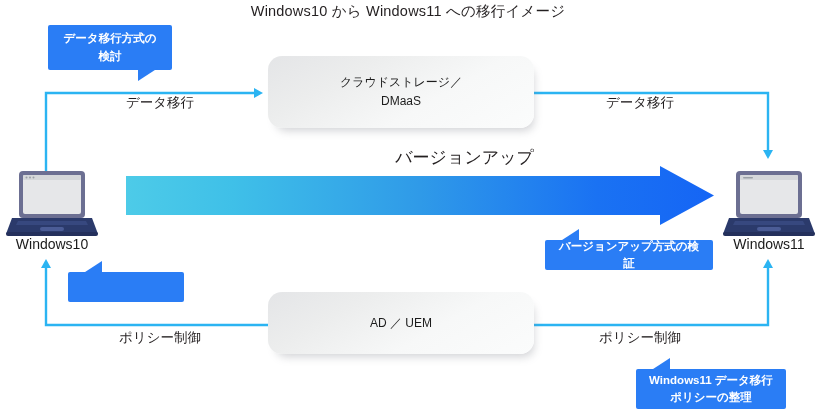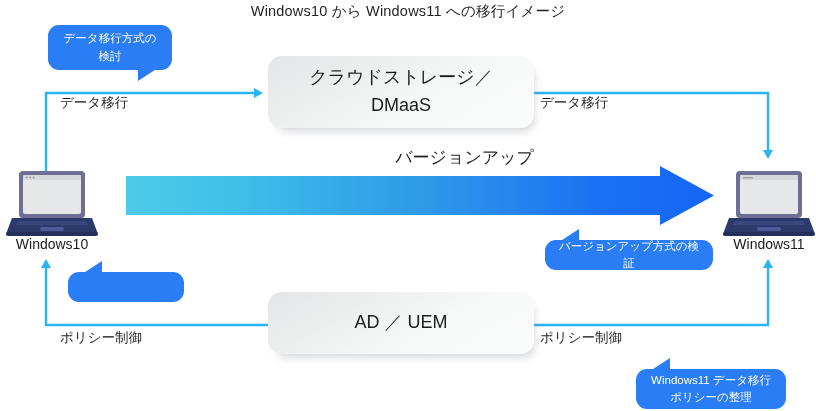--- a/index.html
+++ b/index.html
@@ -18,51 +18,51 @@
 
   
   #lines{position:absolute;left:0;top:0;width:816px;height:411px;}
 
   
   .pbox{
     position:absolute;border-radius:14px;
     background:linear-gradient(150deg,#e4e5e7 0%,#eceded 28%,#f7f8f8 62%,#fbfcfc 100%);
     box-shadow:4px 7px 9px -4px rgba(120,125,135,.33);
     display:flex;align-items:center;justify-content:center;text-align:center;
-    font-size:18px;color:#1c1c1c;line-height:1.55;
+    font-size:12px;color:#1c1c1c;line-height:1.55;
   }
   #box-cloud{left:268px;top:56px;width:266px;height:72px;}
   #box-ad{left:268px;top:292px;width:266px;height:62px;}
 
   
   .laptop{position:absolute;width:96px;height:70px;}
   #laptop-left{left:4px;top:168px;}
   #laptop-right{left:721px;top:168px;}
   .os-label{
     position:absolute;width:120px;text-align:center;font-size:14px;color:#1a1a1a;
   }
   #label-win10{left:-8px;top:236px;}
   #label-win11{left:709px;top:236px;}
   .ver-label{
     position:absolute;left:268px;top:146px;width:266px;text-align:right;
     font-size:17px;color:#231f20;
   }
 
   
-  .edge-label{position:absolute;font-size:13.5px;color:#231f20;text-align:left;}
+  .edge-label{position:absolute;font-size:13.5px;color:#231f20;text-align:center;}
   #lbl-data-left{left:60px;top:94px;width:200px;}
   #lbl-data-right{left:540px;top:94px;width:200px;}
   #lbl-policy-left{left:60px;top:329px;width:200px;}
   #lbl-policy-right{left:540px;top:329px;width:200px;}
 
   
   .bubble{
-    position:absolute;background:#2a7df5;color:#ffffff;border-radius:11px;
+    position:absolute;background:#2a7df5;color:#ffffff;border-radius:2px;
     display:flex;align-items:center;justify-content:center;text-align:center;
-    font-size:11.5px;line-height:1.5;padding:0 10px;box-sizing:border-box;
+    font-size:11.5px;line-height:1.5;padding:0 10px;box-sizing:border-box;font-weight:bold;
   }
   .bubble .tail{position:absolute;width:0;height:0;}
   
   .tail-br{right:14px;bottom:-11px;border-left:0 solid transparent;
     border-right:20px solid transparent;border-top:13px solid #2a7df5;}
   
   .tail-tl{left:14px;top:-11px;border-right:0 solid transparent;
     border-left:20px solid transparent;border-bottom:13px solid #2a7df5;}
 
   #bubble-migration{left:48px;top:25px;width:124px;height:45px;}

